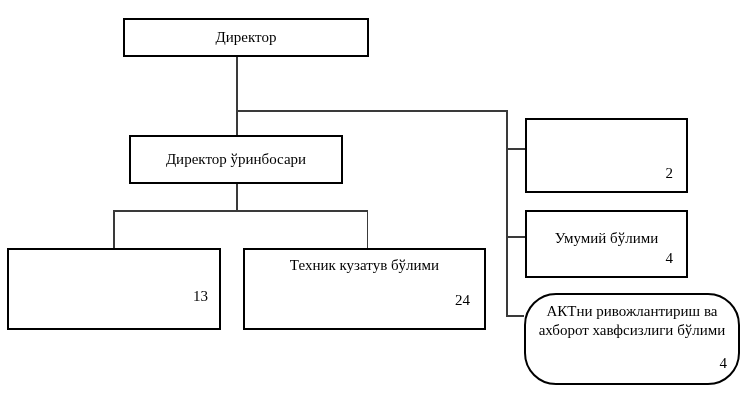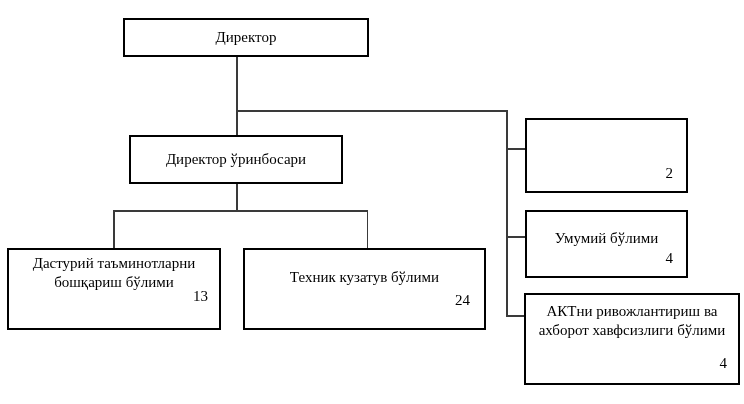--- a/index.html
+++ b/index.html
@@ -38,28 +38,28 @@
   .node-director   { left: 123px; top: 18px;  width: 246px; height: 39px;
                      display: flex; align-items: center; justify-content: center; }
   .node-deputy     { left: 129px; top: 135px; width: 214px; height: 49px;
                      display: flex; align-items: center; justify-content: center; }
   .node-accounting { left: 525px; top: 118px; width: 163px; height: 75px; }
   .node-accounting .title { padding-top: 20px; }
   .node-accounting .count { bottom: 8px; }
   .node-general    { left: 525px; top: 210px; width: 163px; height: 68px; }
   .node-general .title { padding-top: 17px; }
   .node-general .count { bottom: 8px; }
-  .node-ict        { left: 524px; top: 293px; width: 216px; height: 92px; }
+  .node-ict        { left: 524px; top: 293px; width: 216px; height: 92px; border-radius: 32px; }
   .node-ict .title { padding-top: 7px; }
   .node-ict .count { bottom: 10px; right: 11px; }
   .node-software   { left: 7px;   top: 248px; width: 214px; height: 82px; }
   .node-software .title { padding-top: 4px; }
   .node-software .count { bottom: 22px; right: 11px; }
   .node-technical  { left: 243px; top: 248px; width: 243px; height: 82px; }
-  .node-technical .title { padding-top: 18px; }
+  .node-technical .title { padding-top: 6px; }
   .node-technical .count { bottom: 18px; right: 14px; }
   
   .line {
     position: absolute;
     background: #3a3a3a;
   }
   .h-line { height: 1.5px; }
   .v-line { width: 1.5px; }
   .l-director-drop   { left: 236px; top: 57px;  height: 78px; }
   .l-right-branch    { left: 236px; top: 110px; width: 270px; }
@@ -104,21 +104,20 @@
     <span class="title">Умумий бўлими</span>
     <span class="count">4</span>
   </div>
 
   <div class="node node-ict">
     <span class="title">АКТни ривожлантириш ва ахборот хавфсизлиги бўлими</span>
     <span class="count">4</span>
   </div>
 
   <div class="node node-software">
-    <span class="title">Дастурий таъминотларни бошқариш бўлими</span>
     <span class="count">13</span>
   </div>
 
   <div class="node node-technical">
     <span class="title">Техник кузатув бўлими</span>
     <span class="count">24</span>
   </div>
 
 </div>
 

